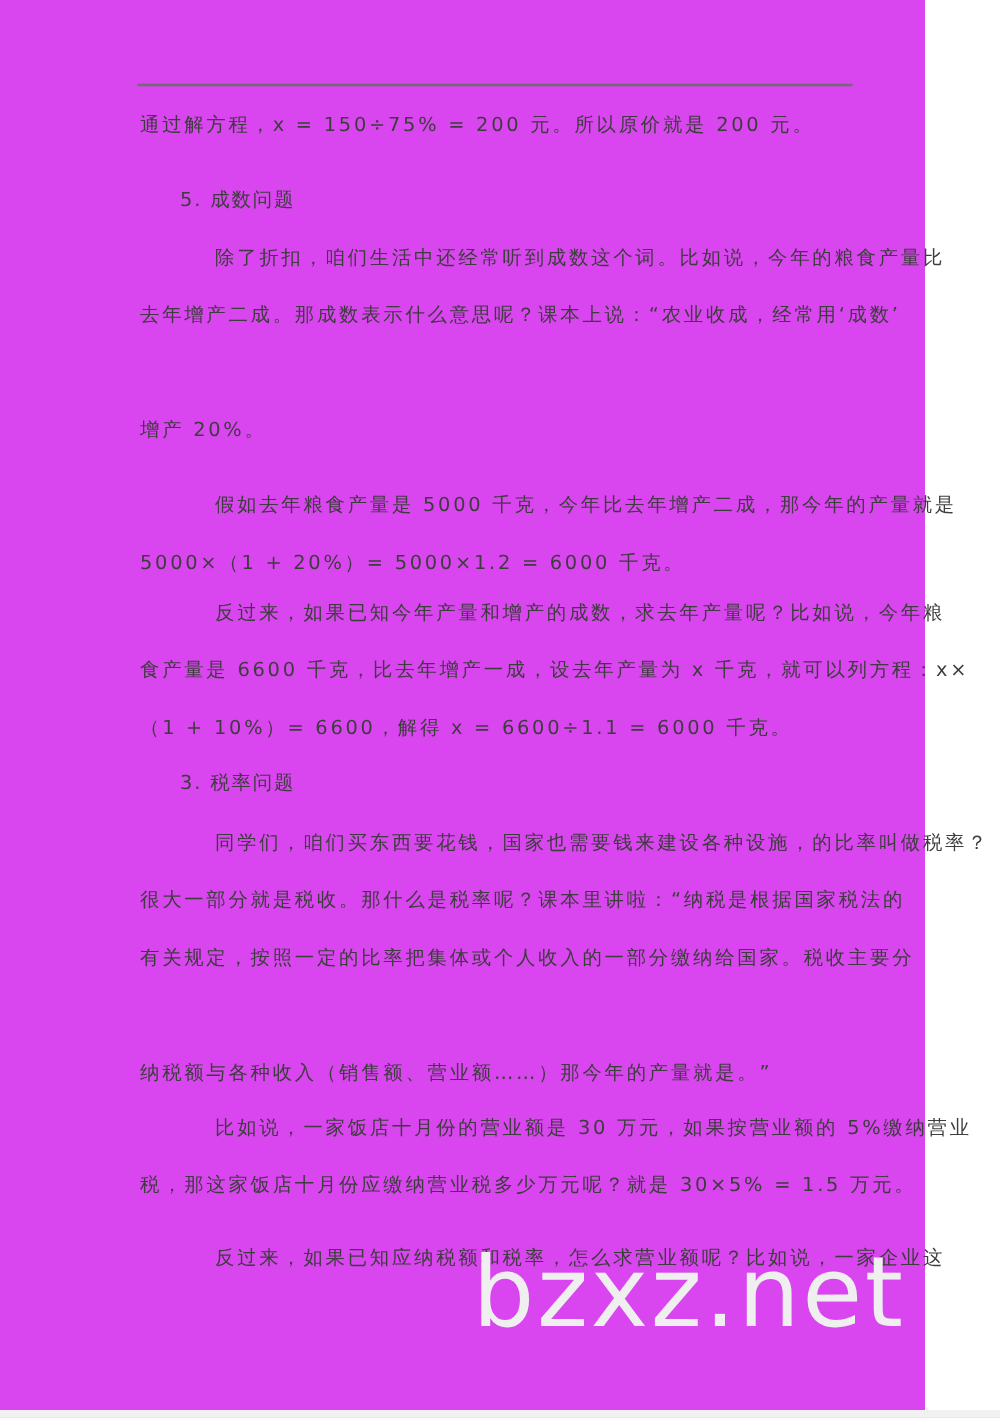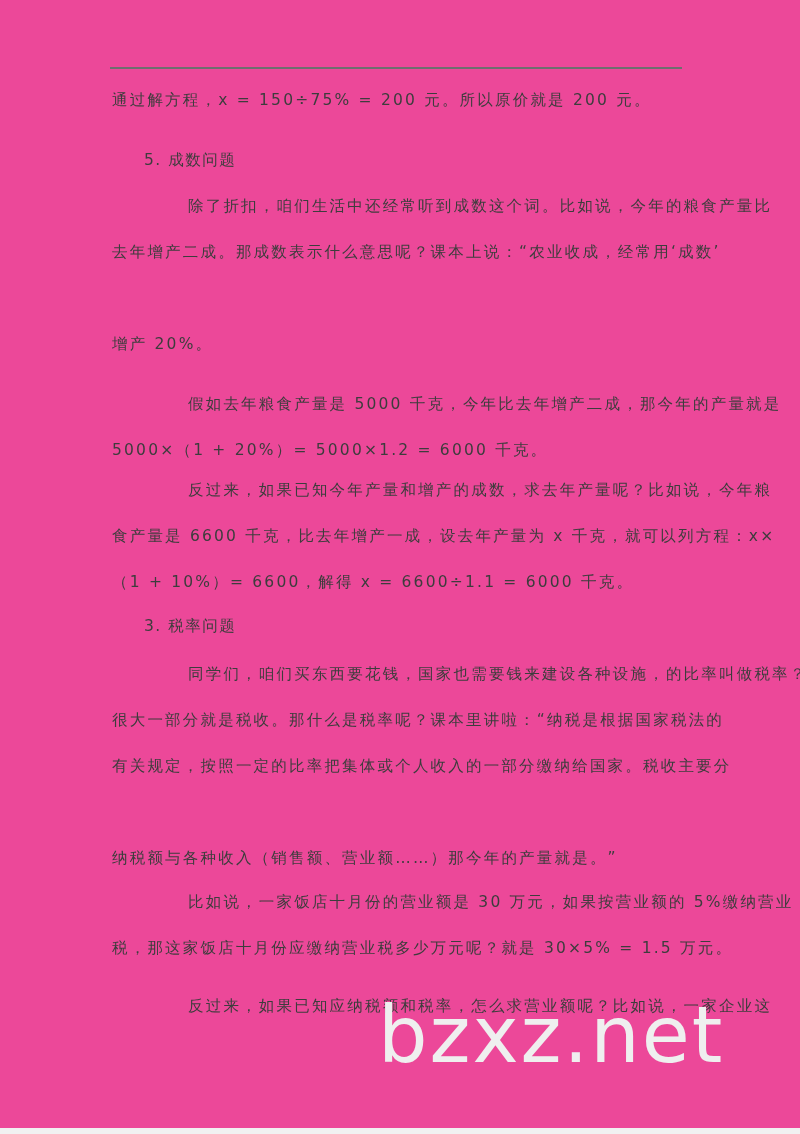--- a/index.html
+++ b/index.html
@@ -1,24 +1,24 @@
 <!DOCTYPE html>
 <html><head>
 <meta charset="utf-8">
 <style>
   html, body { margin: 0; padding: 0; background: #ffffff; }
   body { width: 800px; height: 1134px; position: relative; overflow: hidden;
          font-family: "DejaVu Sans", "Liberation Sans", sans-serif; color: #3a3a3a; }
-  .page { position: absolute; left: 0; top: 0; width: 800px; height: 1128px;
-          background: #ec4899; border-bottom: 1px solid #e2e2e2; }
+  .page { position: absolute; left: 0; top: 0; width: 740px; height: 1128px;
+          background: #d946ef; border-bottom: 1px solid #e2e2e2; }
   .page-shadow { position: absolute; left: 0; top: 1128px; width: 800px; height: 6px; background: #f1f1f1; }
   .top-rule { position: absolute; left: 110px; top: 67px; width: 572px; height: 2px; background: #6e6e6e; }
   .line { position: absolute; left: 112px; font-size: 15.5px; line-height: 20px; white-space: nowrap;
           letter-spacing: 2.2px; color: #3d3d3d; }
-  .indent { left: 160px; padding-left: 28px; }
+  .indent { left: 144px; padding-left: 28px; }
   .heading { left: 144px; letter-spacing: 1.5px; }
   .watermark { position: absolute; left: 378px; top: 990px; font-family: "DejaVu Sans", sans-serif;
                font-weight: normal; font-size: 78px; letter-spacing: 2px; color: #efefef; white-space: nowrap; }
 </style>
 </head>
 <body>
 
 <div class="page">
   <div class="top-rule"></div>
 

